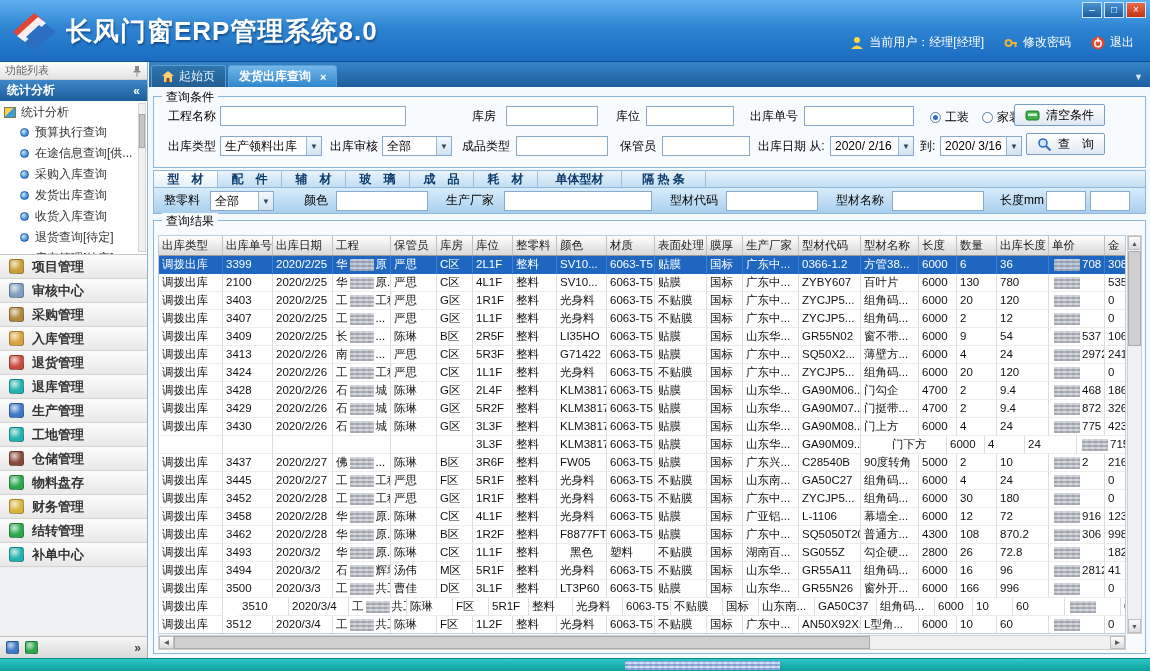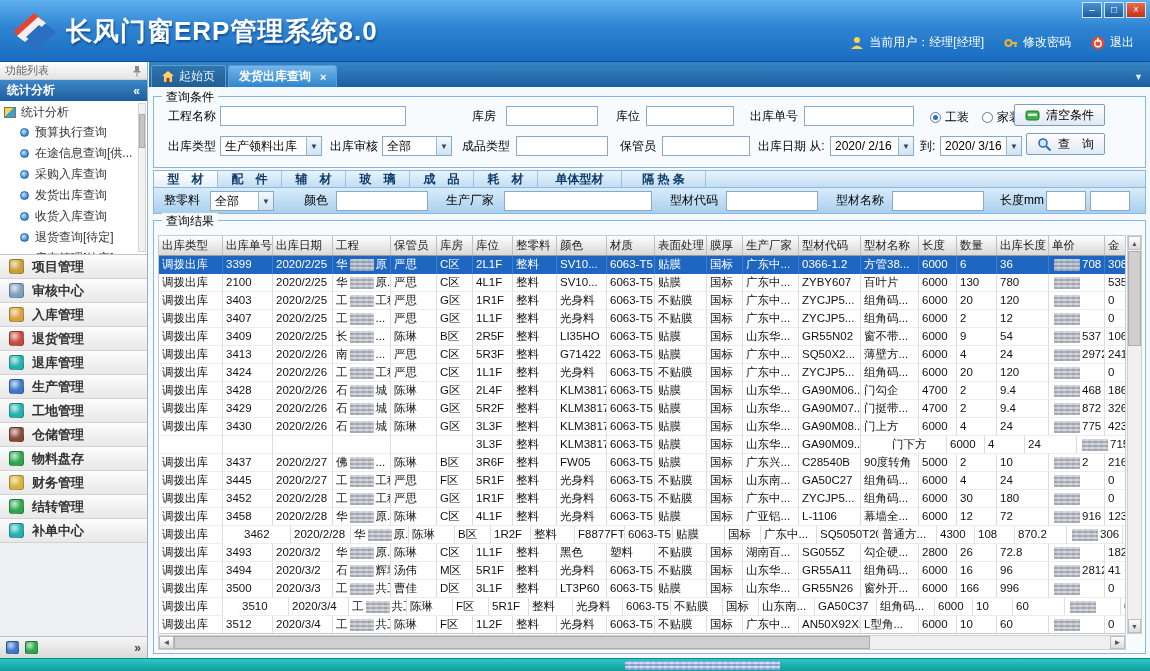--- a/index.html
+++ b/index.html
@@ -213,20 +213,24 @@
   <div id="accordion">
       <div class="acc">
         <span class="acc-ic" style="background: radial-gradient(circle at 35% 30%, rgba(255, 255, 255, 0.75), rgba(255, 255, 255, 0) 55%), rgb(201, 160, 53);"></span>
         <span>项目管理</span>
       </div>
       <div class="acc">
         <span class="acc-ic" style="background: radial-gradient(circle at 35% 30%, rgba(255, 255, 255, 0.75), rgba(255, 255, 255, 0) 55%), rgb(127, 159, 192);"></span>
         <span>审核中心</span>
       </div>
       <div class="acc">
+        <span class="acc-ic" style="background: radial-gradient(circle at 35% 30%, rgba(255, 255, 255, 0.75), rgba(255, 255, 255, 0) 55%), rgb(176, 136, 62);"></span>
+        <span>采购管理</span>
+      </div>
+      <div class="acc">
         <span class="acc-ic" style="background: radial-gradient(circle at 35% 30%, rgba(255, 255, 255, 0.75), rgba(255, 255, 255, 0) 55%), rgb(217, 162, 60);"></span>
         <span>入库管理</span>
       </div>
       <div class="acc">
         <span class="acc-ic" style="background: radial-gradient(circle at 35% 30%, rgba(255, 255, 255, 0.75), rgba(255, 255, 255, 0) 55%), rgb(200, 76, 60);"></span>
         <span>退货管理</span>
       </div>
       <div class="acc">
         <span class="acc-ic" style="background: radial-gradient(circle at 35% 30%, rgba(255, 255, 255, 0.75), rgba(255, 255, 255, 0) 55%), rgb(35, 178, 178);"></span>
         <span>退库管理</span>
@@ -726,21 +730,21 @@
             <div class="gcell" style="width: 62px;">L-1106</div>
             <div class="gcell" style="width: 58px;">幕墙全...</div>
             <div class="gcell" style="width: 38px;">6000</div>
             <div class="gcell" style="width: 40px;">12</div>
             <div class="gcell" style="width: 52px;">72</div>
             <div class="gcell" style="width: 56px;"><span class="cz" style="width: 26px;"></span>916</div>
             <div class="gcell" style="width: 25px;">123</div>
           </div>
           <div class="grow">
             <div class="gcell" style="width: 64px;">调拨出库</div>
-            <div class="gcell" style="width: 50px; margin-left: 18px;">3462</div>
+            <div class="gcell" style="width: 50px;">3462</div>
             <div class="gcell" style="width: 60px;">2020/2/28</div>
             <div class="gcell" style="width: 58px;">华<span class="cz" style="width: 24px;"></span>原...</div>
             <div class="gcell" style="width: 46px;">陈琳</div>
             <div class="gcell" style="width: 36px;">B区</div>
             <div class="gcell" style="width: 40px;">1R2F</div>
             <div class="gcell" style="width: 44px;">整料</div>
             <div class="gcell" style="width: 50px;">F8877FT</div>
             <div class="gcell" style="width: 48px;">6063-T5</div>
             <div class="gcell" style="width: 52px;">贴膜</div>
             <div class="gcell" style="width: 36px;">国标</div>
@@ -755,21 +759,21 @@
           </div>
           <div class="grow">
             <div class="gcell" style="width: 64px;">调拨出库</div>
             <div class="gcell" style="width: 50px;">3493</div>
             <div class="gcell" style="width: 60px;">2020/3/2</div>
             <div class="gcell" style="width: 58px;">华<span class="cz" style="width: 24px;"></span>原...</div>
             <div class="gcell" style="width: 46px;">陈琳</div>
             <div class="gcell" style="width: 36px;">C区</div>
             <div class="gcell" style="width: 40px;">1L1F</div>
             <div class="gcell" style="width: 44px;">整料</div>
-            <div class="gcell" style="width: 50px;">黑色</div>
+            <div class="gcell" style="width: 50px; text-align: center;">黑色</div>
             <div class="gcell" style="width: 48px;">塑料</div>
             <div class="gcell" style="width: 52px;">不贴膜</div>
             <div class="gcell" style="width: 36px;">国标</div>
             <div class="gcell" style="width: 56px;">湖南百...</div>
             <div class="gcell" style="width: 62px;">SG055Z</div>
             <div class="gcell" style="width: 58px;">勾企硬...</div>
             <div class="gcell" style="width: 38px;">2800</div>
             <div class="gcell" style="width: 40px;">26</div>
             <div class="gcell" style="width: 52px;">72.8</div>
             <div class="gcell" style="width: 56px;"><span class="cz" style="width: 26px;"></span></div>

